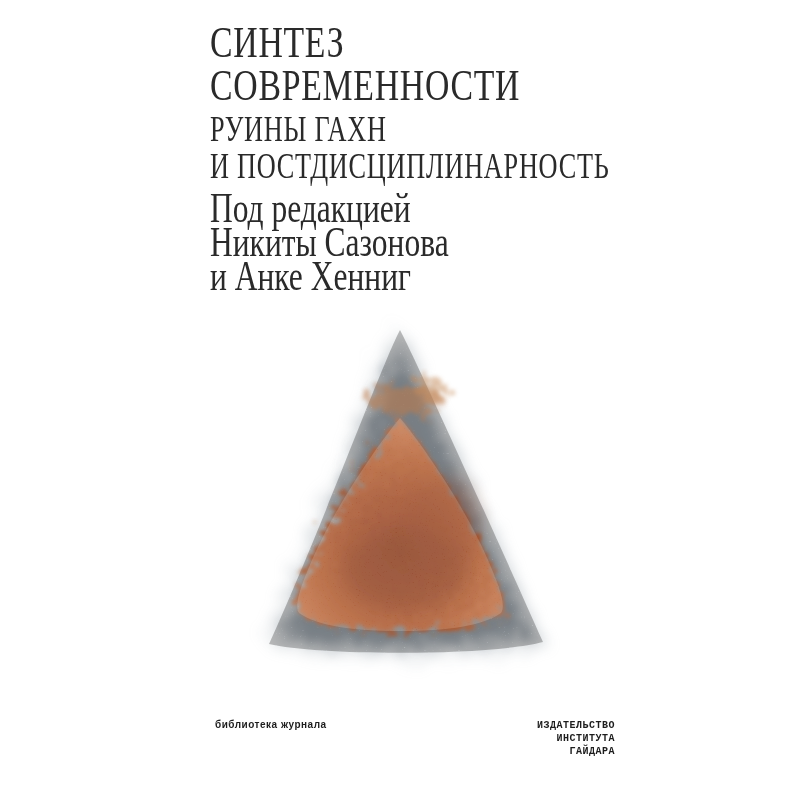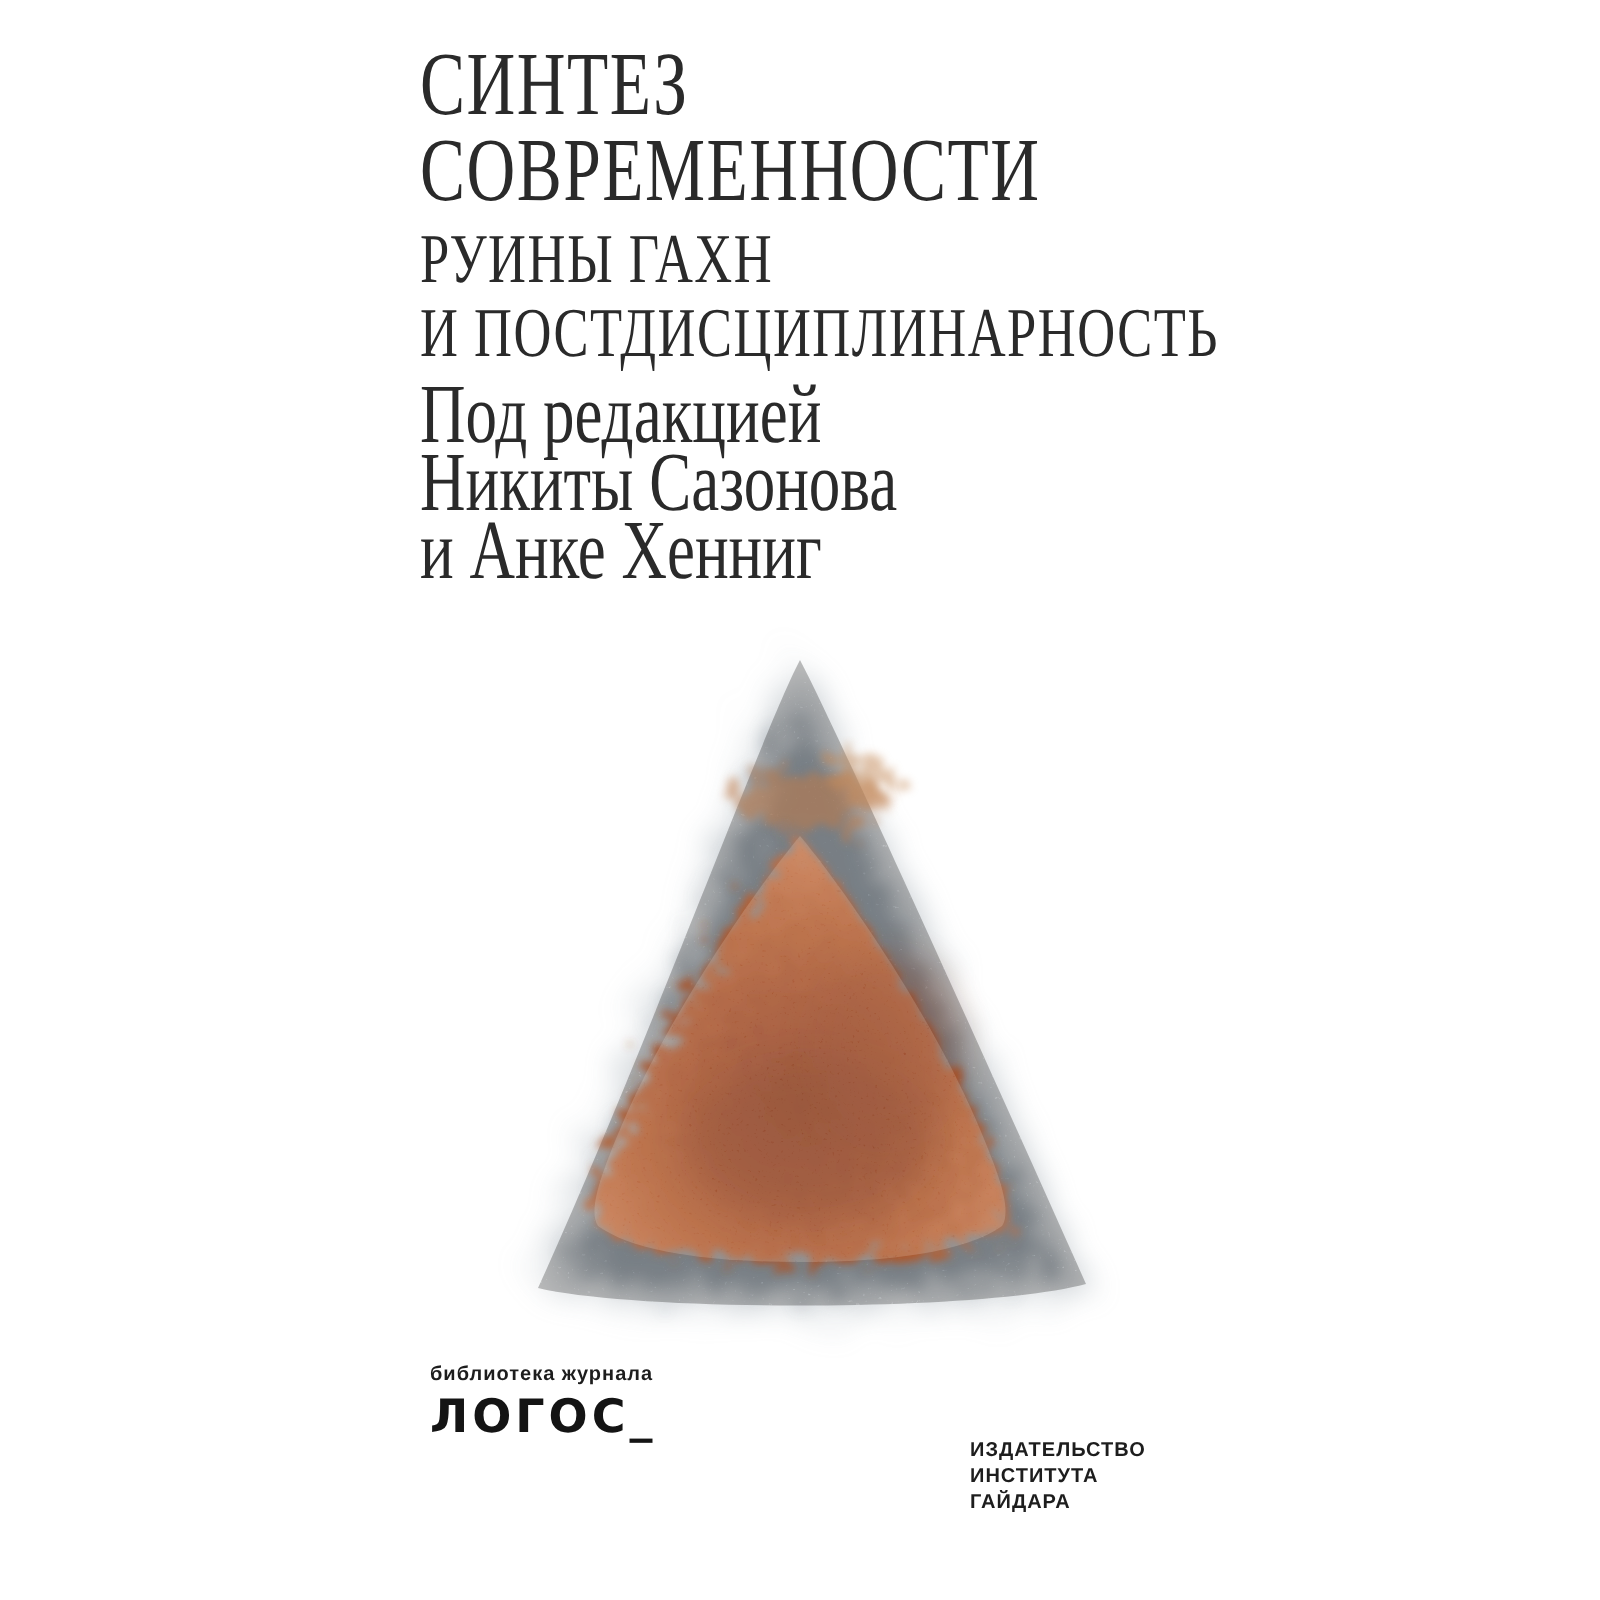--- a/index.html
+++ b/index.html
@@ -44,23 +44,24 @@
     width: 300px;
     height: 345px;
     overflow: visible;
   }
   .artwork svg { overflow: visible; display: block; }
 
   
   .logo-left {
     position: absolute;
     left: 215px;
-    top: 682px;
+    top: 719px;
     color: #1d1d1d;
     font-family: "DejaVu Sans", sans-serif;
+    text-align: center;
   }
   .logo-tagline {
     font-family: "Liberation Sans", sans-serif;
     font-weight: bold;
     font-size: 10px;
     letter-spacing: 0.5px;
     color: #1d1d1d;
     white-space: nowrap;
   }
   .logo-word {
@@ -70,22 +71,22 @@
     letter-spacing: 2px;
     margin-top: 3px;
     color: #141414;
     white-space: nowrap;
   }
   .imprint {
     position: absolute;
     left: 485px;
     top: 719px;
     width: 130px;
-    text-align: left;
-    font-family: Liberation Sans, sans-serif;
+    text-align: right;
+    font-family: Liberation Mono, monospace;
     font-weight: bold;
     font-size: 10px;
     line-height: 13px;
     letter-spacing: 0.5px;
     color: #1d1d1d;
   }
 </style>
 </head>
 <body>
 
@@ -156,21 +157,20 @@
 
       <ellipse cx="150" cy="252" rx="62" ry="40" fill="#7c3317" opacity="0.4" filter="url(#softBlur)"></ellipse>
       <ellipse cx="188" cy="205" rx="36" ry="46" fill="#8a3a1c" opacity="0.32" filter="url(#softBlur)"></ellipse>
 
       <path d="M145,100 C162,120 208,184 233,242 C245,270 251,287 246,295 C228,308 190,313 145,313 C100,313 62,308 44,295 C39,287 45,270 57,242 C82,184 128,120 145,100 Z" filter="url(#grainLight)" opacity="0.18"></path>
     </svg>
   </div>
 
   <div class="logo-left">
     <div class="logo-tagline">библиотека журнала</div>
-    <div class="logo-word">ЛОГОС_</div>
   </div>
 
   <div class="imprint">
     <div>ИЗДАТЕЛЬСТВО</div>
     <div>ИНСТИТУТА</div>
     <div>ГАЙДАРА</div>
   </div>
 
 </div>
 

